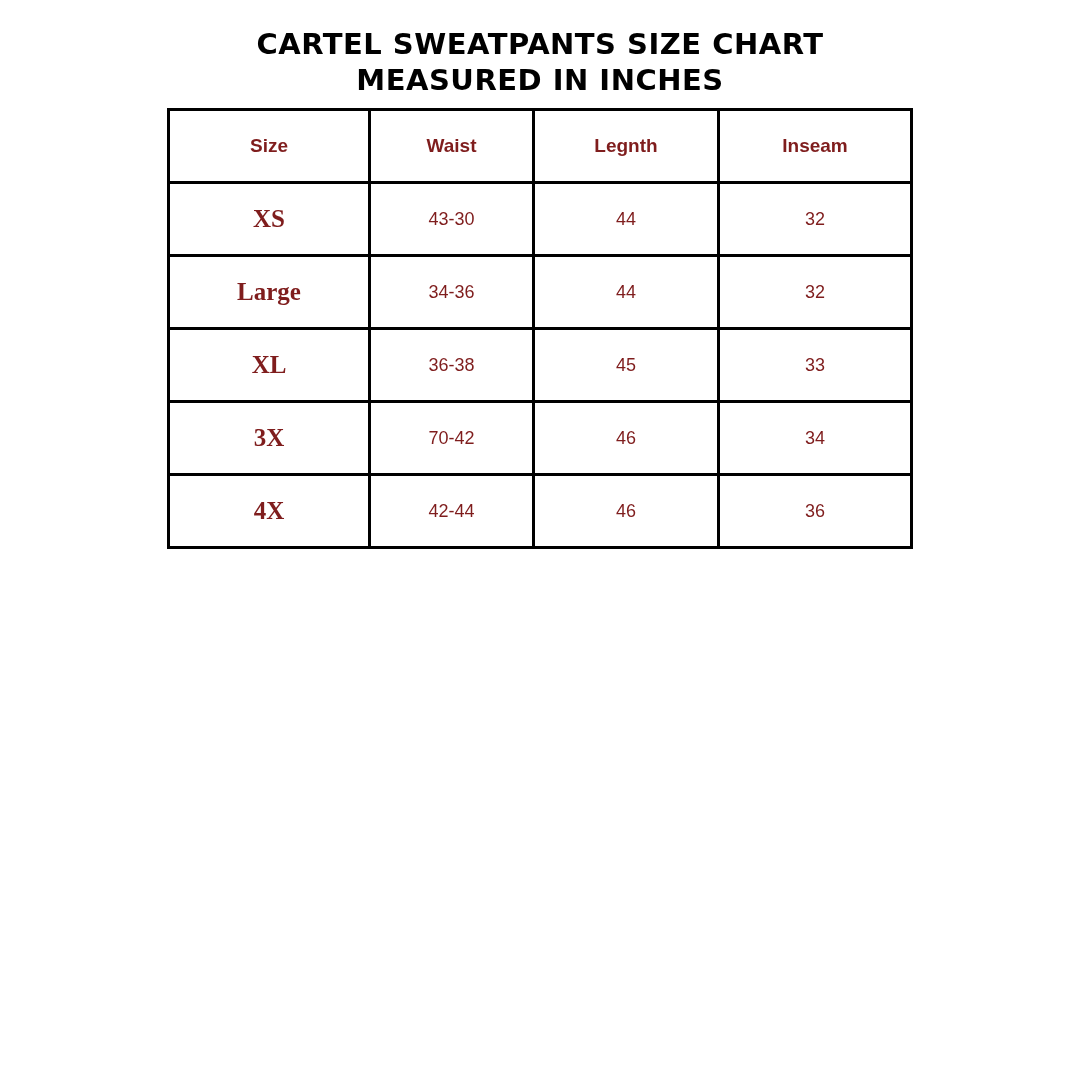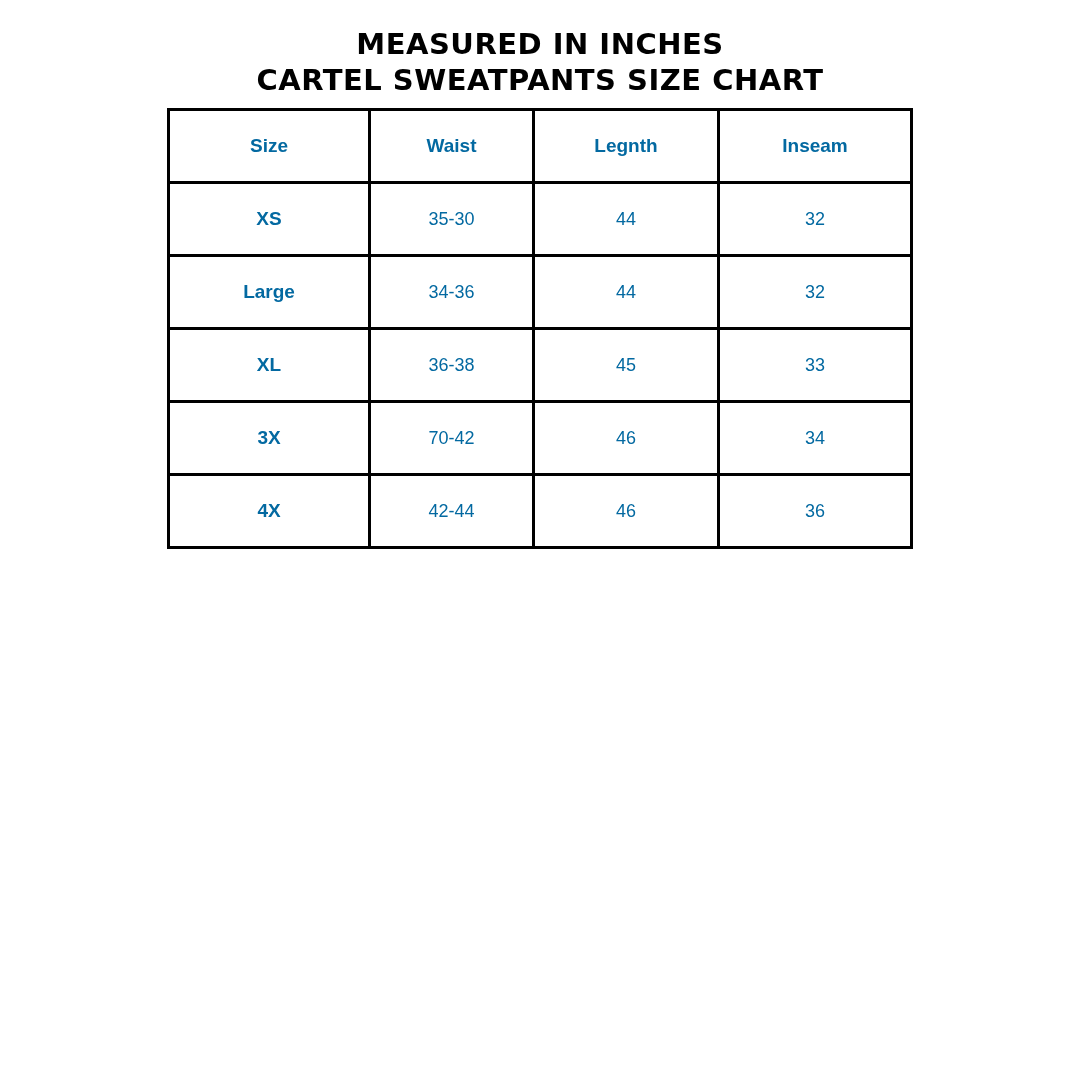--- a/index.html
+++ b/index.html
@@ -13,63 +13,63 @@
     .title .line { display: block; }
     table.size-table {
       position: absolute; left: 167px; top: 108px;
       border-collapse: collapse;
       table-layout: fixed;
     }
     table.size-table td, table.size-table th {
       border: 3px solid #000;
       text-align: center; vertical-align: middle;
       height: 70px; padding: 0;
-      color: #0369a1;
+      color: #7f1d1d;
     }
     table.size-table th {
       font-family: "Liberation Sans", sans-serif; font-weight: bold; font-size: 19px;
     }
     table.size-table td.size {
-      font-family: Liberation Sans, sans-serif; font-weight: bold; font-size: 19px;
+      font-family: Liberation Serif, serif; font-weight: bold; font-size: 25px;
     }
     table.size-table td.val {
       font-family: "Liberation Sans", sans-serif; font-weight: normal; font-size: 18px;
     }
     col.c1 { width: 201px; }
     col.c2 { width: 164px; }
     col.c3 { width: 185px; }
     col.c4 { width: 193px; }
   </style>
 </head>
 <body>
 
 <div class="title">
+  <span class="line">CARTEL SWEATPANTS SIZE CHART</span>
   <span class="line">MEASURED IN INCHES</span>
-  <span class="line">CARTEL SWEATPANTS SIZE CHART</span>
 </div>
 
 <table class="size-table">
   <colgroup>
       <col class="c1">
       <col class="c2">
       <col class="c3">
       <col class="c4">
     </colgroup>
   <thead>
     <tr>
       <th>Size</th>
       <th>Waist</th>
       <th>Legnth</th>
       <th>Inseam</th>
     </tr>
   </thead>
   <tbody>
     <tr>
       <td class="size">XS</td>
-      <td class="val">35-30</td>
+      <td class="val">43-30</td>
       <td class="val">44</td>
       <td class="val">32</td>
     </tr>
     <tr>
       <td class="size">Large</td>
       <td class="val">34-36</td>
       <td class="val">44</td>
       <td class="val">32</td>
     </tr>
     <tr>

